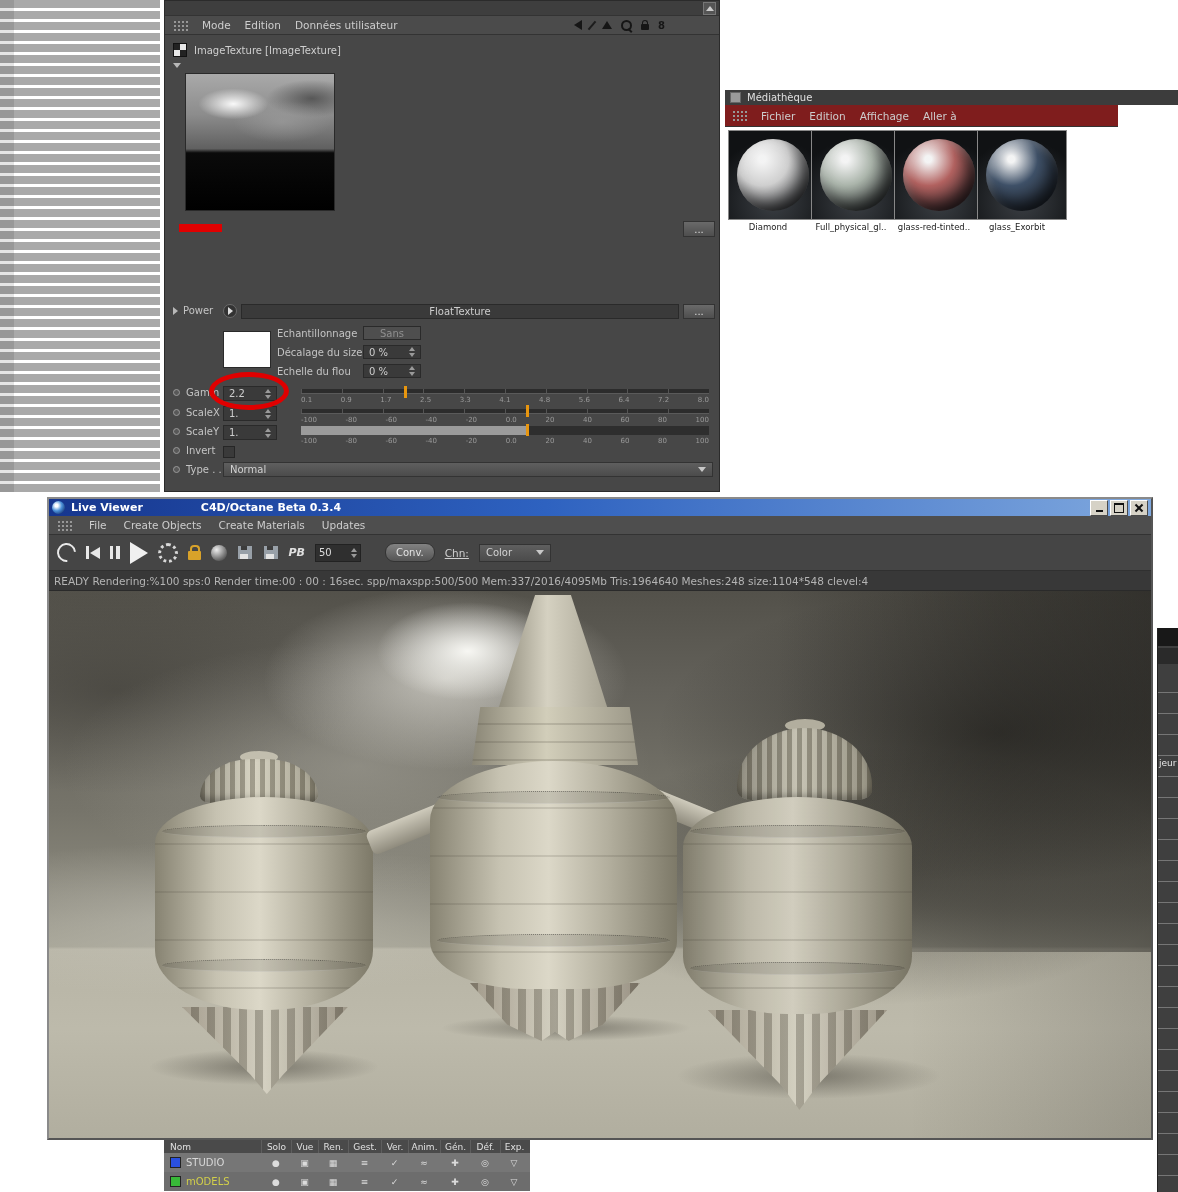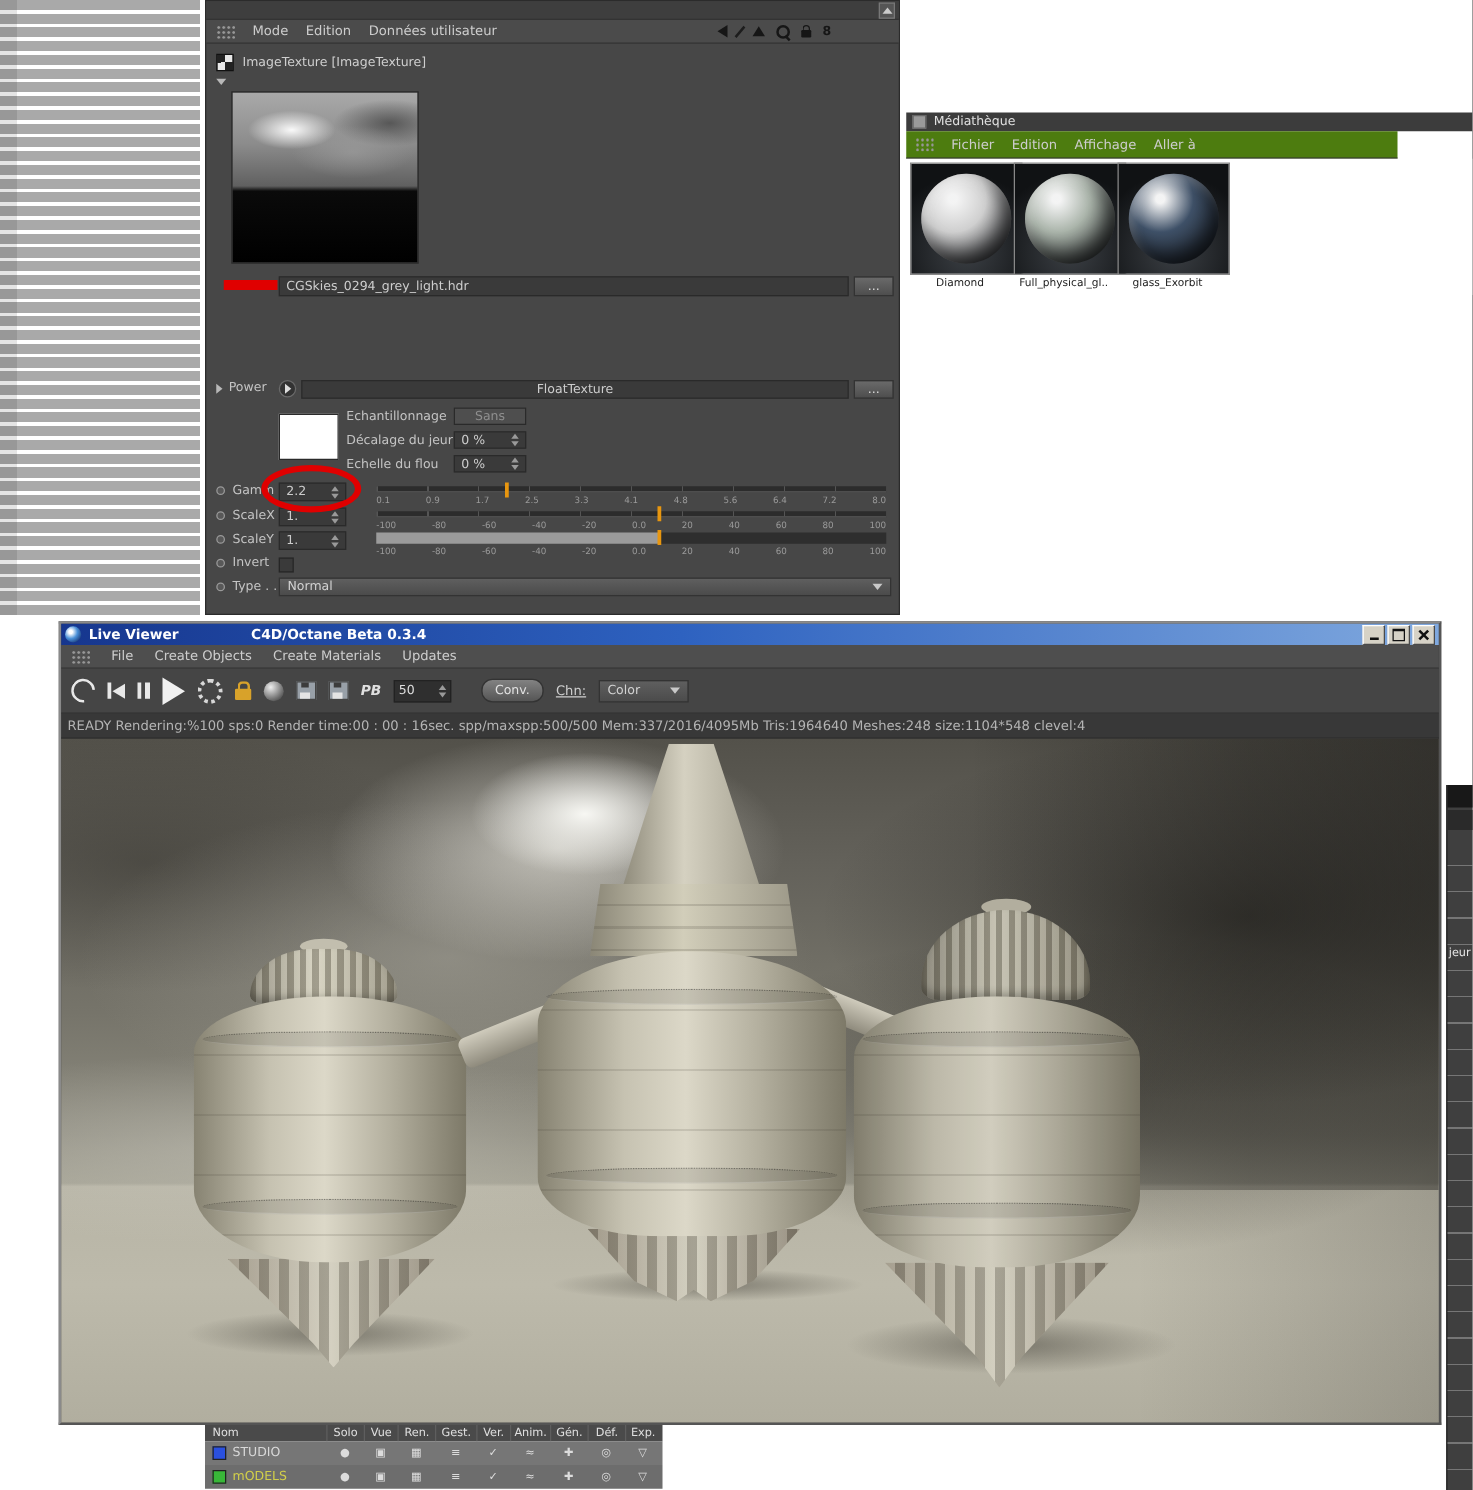--- a/index.html
+++ b/index.html
@@ -71,21 +71,21 @@
   .chev{margin-left:auto;width:0;height:0;border-left:4px solid transparent;border-right:4px solid transparent;border-top:5px solid #c8c8c8;}
 
   
   .ann-bar{left:179px;top:224px;width:43px;height:8px;background:#e00000;z-index:60;}
   .ann-ellipse{left:209px;top:372px;width:80px;height:38px;border:5px solid #e00000;border-radius:50%;z-index:60;}
 
   
   .mediatheque{left:725px;top:90px;width:453px;height:146px;}
   .med-titlebar{left:0;top:0;width:453px;height:15px;background:#3c3c3c;display:flex;align-items:center;gap:6px;padding:0 5px;}
   .win-ico{width:9px;height:9px;background:#9a9a9a;border:1px solid #666;}
-  .med-menubar{left:0;top:15px;width:393px;height:22px;background:#4d7c0f;border-bottom:1px solid #333;
+  .med-menubar{left:0;top:15px;width:393px;height:22px;background:#7f1d1d;border-bottom:1px solid #333;
       display:flex;align-items:center;gap:14px;padding:0 7px;}
   .med-content{left:0;top:37px;width:453px;height:109px;background:#fff;display:flex;gap:3px;padding:3px;box-sizing:border-box;}
   .tile{width:80px;flex:0 0 auto;}
   .tile-thumb{width:88px;height:88px;background:radial-gradient(circle at 50% 80%,#3b3f44 0%,#101214 75%);
       border:1px solid #888;display:flex;align-items:center;justify-content:center;}
   .sphere{width:72px;height:72px;border-radius:50%;
       background:radial-gradient(circle at 35% 28%,rgba(255,255,255,0.95) 0 5%,var(--c,#999) 38%,#14161a 92%);
       box-shadow:inset -6px -8px 14px rgba(0,0,0,0.55), inset 4px 6px 8px rgba(255,255,255,0.25);}
   .tile-label{height:13px;display:flex;align-items:center;justify-content:center;color:#222;font-size:8.5px;background:#fff;white-space:nowrap;overflow:hidden;}
 
@@ -241,38 +241,37 @@
 
   <div class="abs tex-header">
     <span class="checker"></span>
     <span class="tex-title">ImageTexture [ImageTexture]</span>
   </div>
 
   <span class="abs tri-down" style="left:8px;top:62px;"></span>
   <div class="abs tex-preview preview-img"></div>
 
   <span class="abs tri-down" style="left:44px;top:225px;"></span>
-  <div class="abs fld filename-fld">CGSkies_0294_grey_light.hdr</div>
   <div class="abs browse-btn">...</div>
 
 
   <span class="abs tri-right" style="left:8px;top:306px;"></span>
   <span class="abs power-row-label">Power</span>
   <div class="abs round-btn">
       <span class="tri-right" style="border-left-color:#ddd;"></span>
     </div>
   <div class="abs fld float-fld">FloatTexture</div>
   <div class="abs browse-btn browse-btn2">...</div>
 
   <div class="abs swatch"></div>
 
   <span class="abs lbl" style="left:112px;top:327px;">Echantillonnage</span>
   <div class="abs fld ctl" style="left:198px;top:325px;justify-content:center;color:#8f8f8f;background:#4e4e4e;text-align:right;">Sans</div>
 
-  <span class="abs lbl" style="left:112px;top:346px;">Décalage du jeur</span>
+  <span class="abs lbl" style="left:112px;top:346px;">Décalage du size</span>
   <div class="abs fld ctl" style="left:198px;top:344px;">
     <span>0 %</span>
     <span class="spin-arrows">
         <i class="tri-up-t"></i>
         <i class="tri-down-t"></i>
       </span>
   </div>
 
   <span class="abs lbl" style="left:112px;top:365px;">Echelle du flou</span>
   <div class="abs fld ctl" style="left:198px;top:363px;">
@@ -388,20 +387,26 @@
       <div class="tile-thumb">
           <div class="sphere" style="--c: #cfcfcf;"></div>
         </div>
       <div class="tile-label">Diamond</div>
     </div>
     <div class="tile">
       <div class="tile-thumb">
           <div class="sphere" style="--c: #aab4aa;"></div>
         </div>
       <div class="tile-label">Full_physical_gl..</div>
+    </div>
+    <div class="tile">
+      <div class="tile-thumb">
+          <div class="sphere" style="--c: #b26260;"></div>
+        </div>
+      <div class="tile-label">glass-red-tinted..</div>
     </div>
     <div class="tile">
       <div class="tile-thumb">
           <div class="sphere" style="--c: #3f5168;"></div>
         </div>
       <div class="tile-label">glass_Exorbit</div>
     </div>
   </div>
 </div>
 

